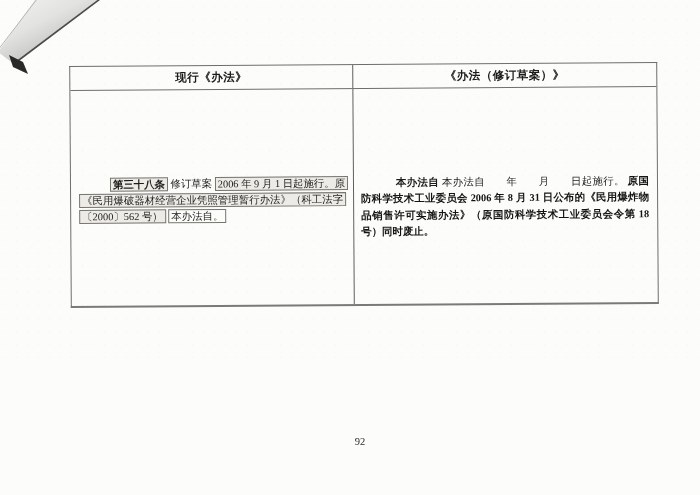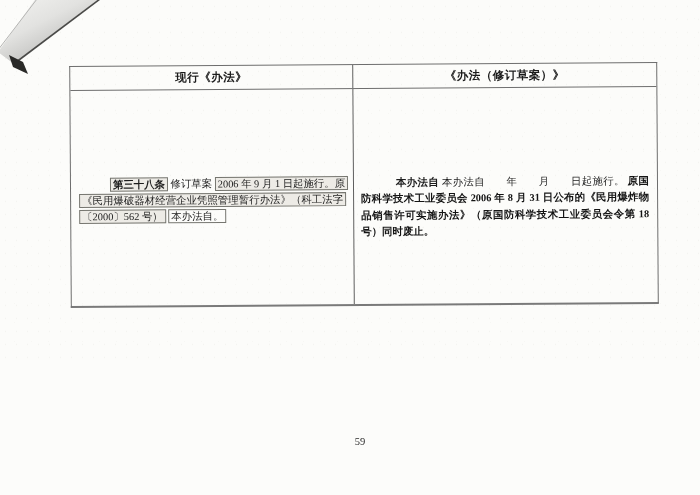--- a/index.html
+++ b/index.html
@@ -137,15 +137,15 @@
       <div class="td td-right">
         <p class="para">
           <span class="seg strong">本办法自</span>
           <span class="seg plain">本办法自　　年　　月　　日起施行。</span>
           <span class="seg bold">原国防科学技术工业委员会 2006 年 8 月 31 日公布的《民用爆炸物品销售许可实施办法》（原国防科学技术工业委员会令第 18 号）同时废止。</span>
         </p>
       </div>
     </div>
   </div>
 
-  <div class="pageno">59</div>
+  <div class="pageno">92</div>
 
 </div>
 
 </body></html>

